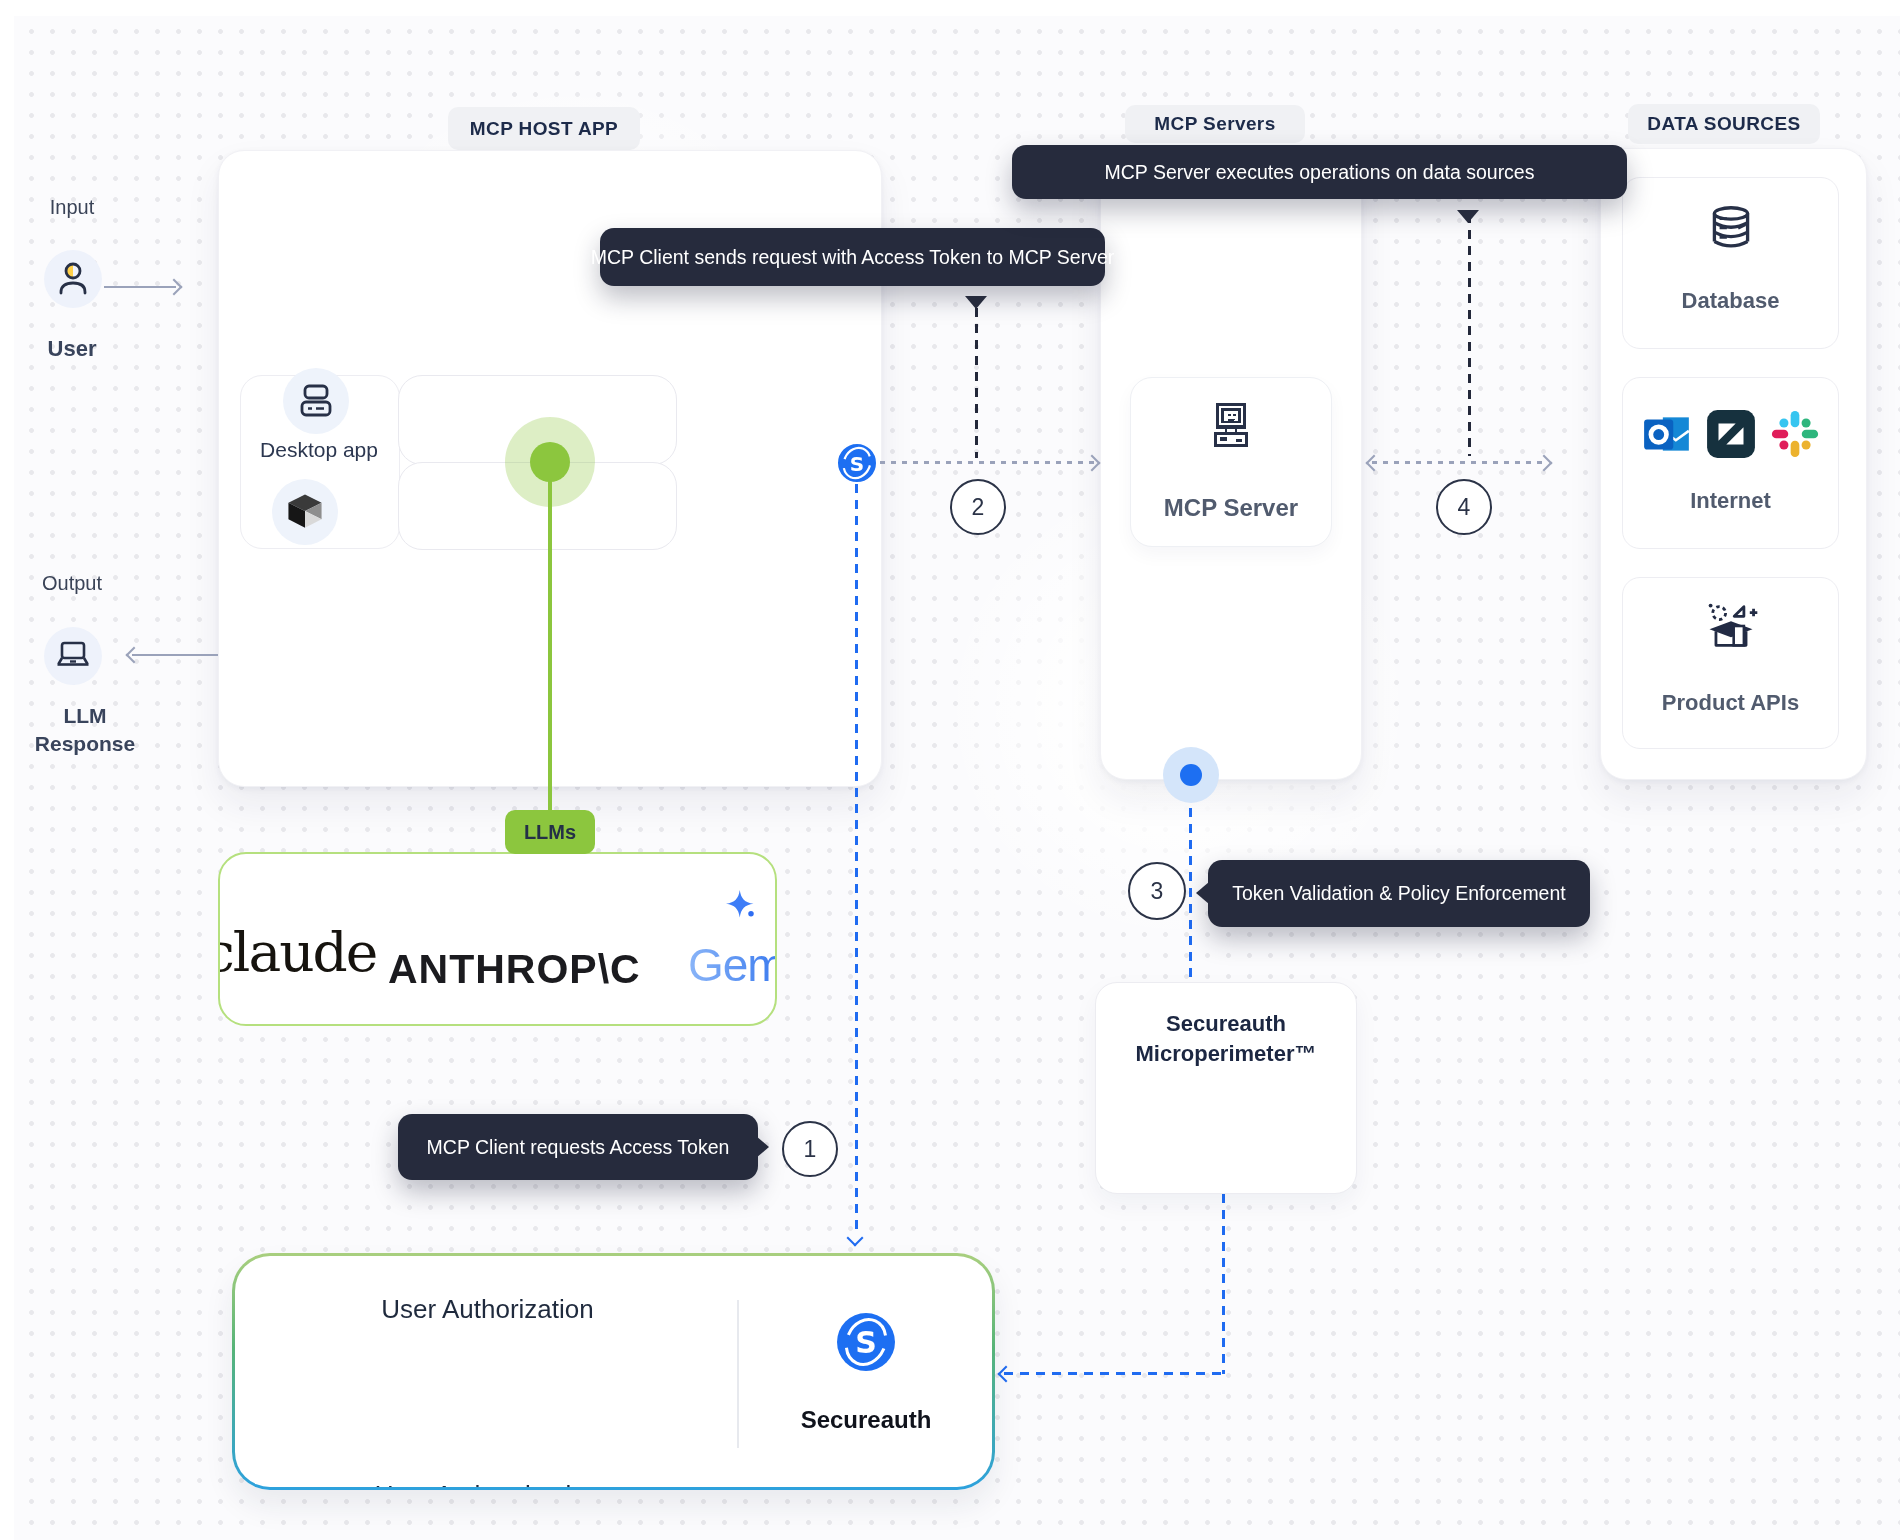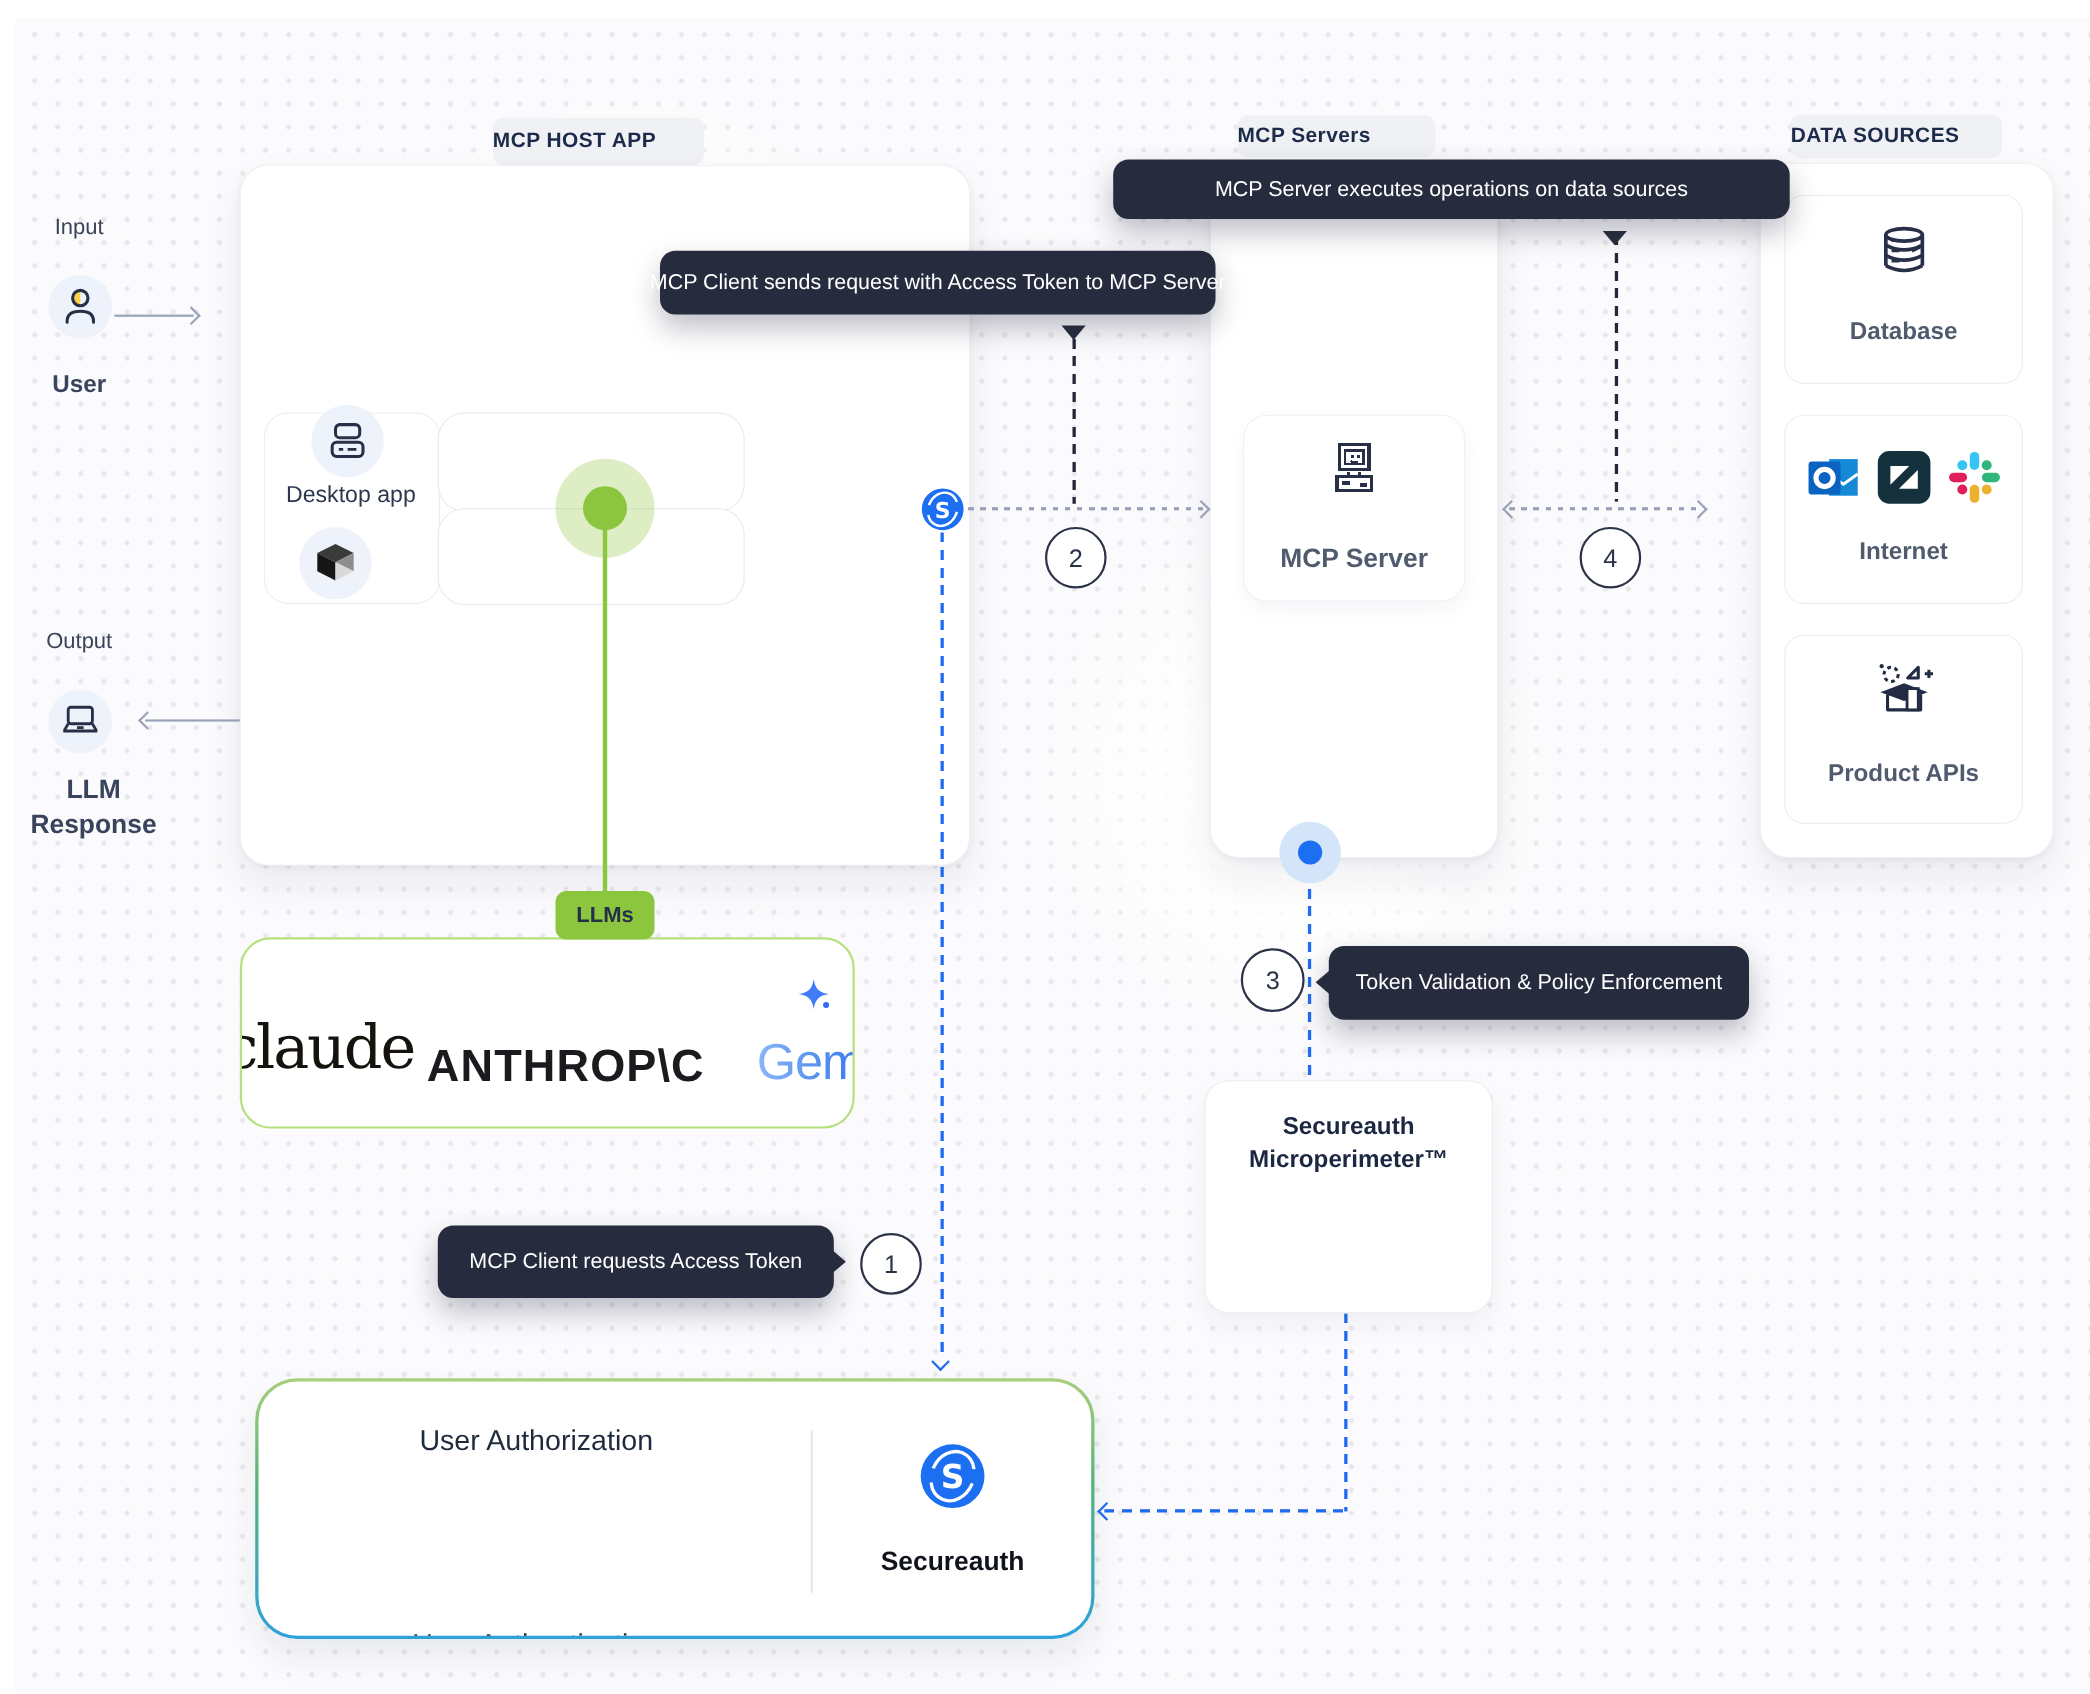--- a/index.html
+++ b/index.html
@@ -11,21 +11,21 @@
       linear-gradient(#ffffff 0 16px, rgba(255,255,255,0) 16px),
       linear-gradient(90deg,#ffffff 0 14px, rgba(255,255,255,0) 14px),
       radial-gradient(circle at 30% 22%, rgba(255,255,255,.95) 0 120px, rgba(255,255,255,0) 260px),
       radial-gradient(circle at 62% 46%, rgba(255,255,255,.9) 0 100px, rgba(255,255,255,0) 240px),
       radial-gradient(#e8e8ec 2.1px, rgba(255,255,255,0) 2.6px);
     background-size:100% 100%,100% 100%,100% 100%,100% 100%,21px 21px;
   }
   .abs{position:absolute;}
   .tab{
     position:absolute;background:#f0f1f4;border-radius:10px;
-    display:flex;align-items:center;justify-content:flex-start;
+    display:flex;align-items:center;justify-content:center;
     font-size:19px;font-weight:700;color:#1d2b4a;letter-spacing:.4px;
   }
   .container{
     position:absolute;background:#ffffff;border:1px solid #f1f1f5;border-radius:26px;
     box-shadow:0 18px 36px rgba(25,35,70,.07),0 2px 6px rgba(25,35,70,.05);
   }
   .card{
     position:absolute;background:#fff;border:1.5px solid #ededf2;border-radius:20px;
   }
   .card.shadow{box-shadow:0 10px 22px rgba(25,35,70,.05);}
@@ -123,21 +123,21 @@
 
   <div class="sidetext" style="left:30px;top:572px;width:84px;">Output</div>
   <div class="iconcirc" style="left:44px;top:627px;width:58px;height:58px;background:#eef2fb;">
     <svg width="42" height="42" viewBox="0 0 42 42">
       <rect x="10" y="8" width="22" height="15" rx="2.5" fill="none" stroke="#273047" stroke-width="2.6"></rect>
       <path d="M10,23 l-3.5,6 M32,23 l3.5,6" stroke="#273047" stroke-width="2.6" fill="none"></path>
       <path d="M5.5,29.5 h31" stroke="#273047" stroke-width="2.6"></path>
       <path d="M18,26.5 h6" stroke="#273047" stroke-width="2.4"></path>
     </svg>
   </div>
-  <div class="sidetext" style="left:10px;top:702px;width:150px;font-size:24px;font-weight:600;color:#39445c;line-height:1.35;">
+  <div class="sidetext" style="left:10px;top:702px;width:150px;font-size:21px;font-weight:600;color:#39445c;line-height:1.35;">
     <div>LLM</div>
     <div>Response</div>
   </div>
   <div class="hline-gray" style="left:132px;top:654px;width:86px;"></div>
   <div class="chev l" style="left:128px;top:649px;"></div>
 
   <div class="card" style="left:240px;top:375px;width:158px;height:172px;border-radius:22px;"></div>
   <div class="iconcirc" style="left:283px;top:368px;width:66px;height:66px;">
     <svg width="40" height="40" viewBox="0 0 40 40">
       <g fill="none" stroke="#273047" stroke-width="2.8">

